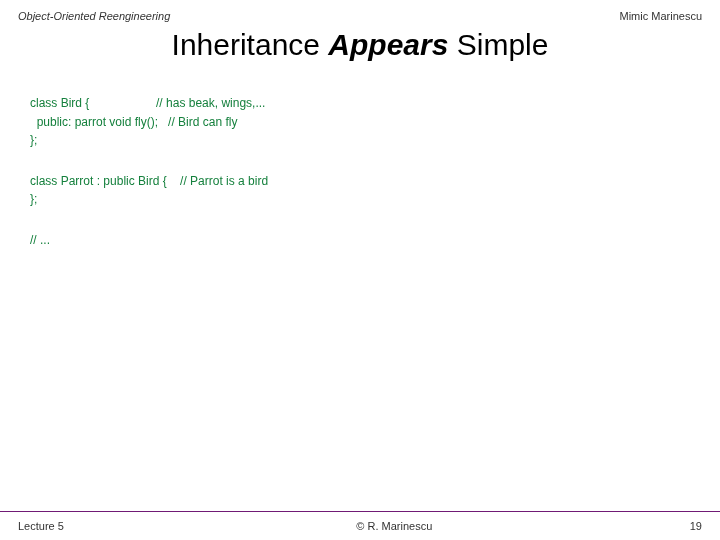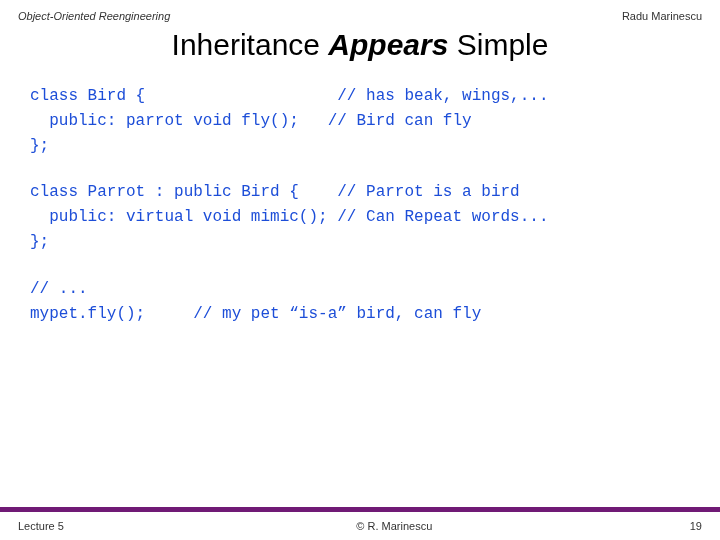--- a/index.html
+++ b/index.html
@@ -34,61 +34,61 @@
     }
 
     .header-right {
       font-size: 11px;
       color: #333;
     }
 
     .title-area {
       text-align: center;
       margin-top: 6px;
-      margin-bottom: 22px;
+      margin-bottom: 32px;
     }
 
     .slide-title {
       font-size: 30px;
       font-weight: normal;
       color: #000;
     }
 
     .slide-title .italic-bold {
       font-style: italic;
       font-weight: bold;
     }
 
     .content {
       padding: 0 30px;
     }
 
     .code-block {
-      font-family: Liberation Mono, monospace;
-      font-size: 16px;
-      color: #1d4ed8;
+      font-family: Liberation Sans, sans-serif;
+      font-size: 12px;
+      color: #15803d;
       line-height: 1.55;
       margin-bottom: 22px;
     }
 
     .code-line {
       white-space: pre;
       display: block;
     }
 
     .footer {
       position: absolute;
       bottom: 0;
       left: 0;
       right: 0;
       display: flex;
       justify-content: space-between;
       align-items: center;
       padding: 8px 18px;
-      border-top: 5px solid #701a75;
+      border-top: 1px solid #701a75;
     }
 
     .footer-left {
       font-size: 11px;
       color: #333;
     }
 
     .footer-center {
       font-size: 11px;
       color: #333;
@@ -100,46 +100,44 @@
       color: #333;
     }
   </style>
 </head>
 <body>
 
 <div class="slide">
 
   <div class="header">
     <span class="header-left">Object-Oriented Reengineering</span>
-    <span class="header-right">Radu Marinescu</span>
+    <span class="header-right">Mimic Marinescu</span>
   </div>
 
   <div class="title-area">
     <h1 class="slide-title">
       <span>Inheritance </span><span class="italic-bold">Appears</span><span> Simple</span>
     </h1>
   </div>
 
   <div class="content">
 
     <div class="code-block">
       <span class="code-line">class Bird {                    // has beak, wings,...</span>
       <span class="code-line">  public: parrot void fly();   // Bird can fly</span>
       <span class="code-line">};</span>
     </div>
 
     <div class="code-block">
       <span class="code-line">class Parrot : public Bird {    // Parrot is a bird</span>
-      <span class="code-line">  public: virtual void mimic(); // Can Repeat words...</span>
       <span class="code-line">};</span>
     </div>
 
     <div class="code-block">
       <span class="code-line">// ...</span>
-      <span class="code-line">mypet.fly();     // my pet “is-a” bird, can fly</span>
     </div>
 
   </div>
 
   <div class="footer">
     <span class="footer-left">Lecture 5</span>
     <span class="footer-center">© R. Marinescu</span>
     <span class="footer-right">19</span>
   </div>
 

